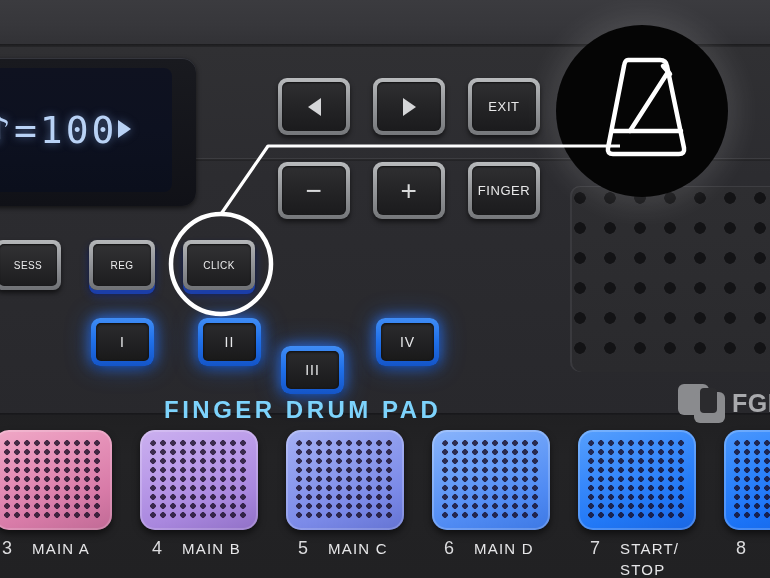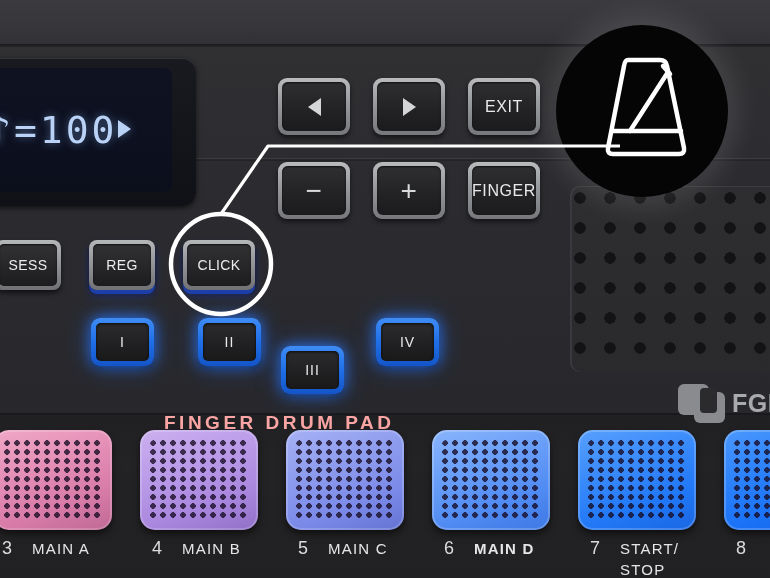--- a/index.html
+++ b/index.html
@@ -83,21 +83,21 @@
   .btn .cap{
     width:100%;height:100%;
     border-radius:6px;
     background:linear-gradient(180deg,#2f2f31 0%,#232325 55%,#1b1b1d 100%);
     display:flex;align-items:center;justify-content:center;
     color:#e9e9ea;
     font-size:15px;letter-spacing:.6px;
     box-shadow:inset 0 1px 2px rgba(0,0,0,.7);
     box-sizing:border-box;
   }
-  .btn.small .cap{font-size:16px;}
+  .btn.small .cap{font-size:13px;}
   .tri-left,.tri-right{width:0;height:0;}
   .tri-left{border-right:13px solid #d5d6d8;border-top:9px solid transparent;border-bottom:9px solid transparent;}
   .tri-right{border-left:13px solid #d5d6d8;border-top:9px solid transparent;border-bottom:9px solid transparent;}
   .sym{font-size:28px;line-height:1;color:#d9dadb;font-weight:300;}
 
   
   .fbtn{
     position:absolute;
     border-radius:8px;
     padding:4px;
@@ -106,21 +106,21 @@
   }
   .fbtn.glow{
     box-shadow:0 4px 0 0 #1c3fa8, 0 6px 9px rgba(20,50,180,.45), 0 3px 4px rgba(0,0,0,.6);
   }
   .fbtn.noglow{ box-shadow:0 3px 5px rgba(0,0,0,.6); }
   .fbtn .cap{
     width:100%;height:100%;
     border-radius:5px;
     background:linear-gradient(180deg,#323234 0%,#262628 55%,#1d1d1f 100%);
     display:flex;align-items:center;justify-content:center;
-    color:#ececed;font-size:14px;letter-spacing:.4px;
+    color:#ececed;font-size:10px;letter-spacing:.4px;
     box-shadow:inset 0 1px 2px rgba(0,0,0,.7);
     box-sizing:border-box;
   }
 
   
   .tempo-wrap{position:absolute;left:258px;top:226px;width:170px;height:56px;}
   .tdot{position:absolute;width:6px;height:6px;background:#8d8f92;border-radius:1px;}
   .tempo-label{
     position:absolute;left:60px;top:27px;
     color:#cfd0d2;font-size:15px;letter-spacing:1.3px;
@@ -135,22 +135,22 @@
   }
   .fdp .cap{
     width:100%;height:100%;border-radius:5px;
     background:linear-gradient(180deg,#2b2b2d,#202022 60%,#191919);
     display:flex;align-items:center;justify-content:center;
     color:#e7e8ea;font-size:14px;letter-spacing:1px;
     box-shadow:inset 0 1px 3px rgba(0,0,0,.8);
     box-sizing:border-box;
   }
   .fdp-label{
-    position:absolute;left:164px;top:412px;
-    color:#fca5a5;font-size:19px;font-weight:bold;letter-spacing:3.5px;
+    position:absolute;left:164px;top:396px;
+    color:#7dd3fc;font-size:24px;font-weight:bold;letter-spacing:3.5px;
   }
 
   
   .grille{
     position:absolute;left:570px;top:186px;width:205px;height:186px;
     border-radius:10px 0 0 10px;
     background:
       linear-gradient(180deg,#2e2e31,#2a2a2d);
     box-shadow:inset 0 1px 0 #3d3d41, inset 2px 0 0 #3a3a3e;
     overflow:hidden;
@@ -313,21 +313,21 @@
   <div class="pad-num" style="left:2px;">3</div>
   <div class="pad-text" style="left:32px;">MAIN A</div>
 
   <div class="pad-num" style="left:152px;">4</div>
   <div class="pad-text" style="left:182px;">MAIN B</div>
 
   <div class="pad-num" style="left:298px;">5</div>
   <div class="pad-text" style="left:328px;">MAIN C</div>
 
   <div class="pad-num" style="left:444px;">6</div>
-  <div class="pad-text" style="left:474px;font-weight:bold;">MAIN D</div>
+  <div class="pad-text" style="left:474px;">MAIN D</div>
 
   <div class="pad-num" style="left:590px;">7</div>
   <div class="pad-text" style="left:620px;">START/
 STOP</div>
 
   <div class="pad-num" style="left:736px;">8</div>
 
   <div class="metro-circle"></div>
 
   <svg class="callout-svg" viewBox="0 0 770 578">

